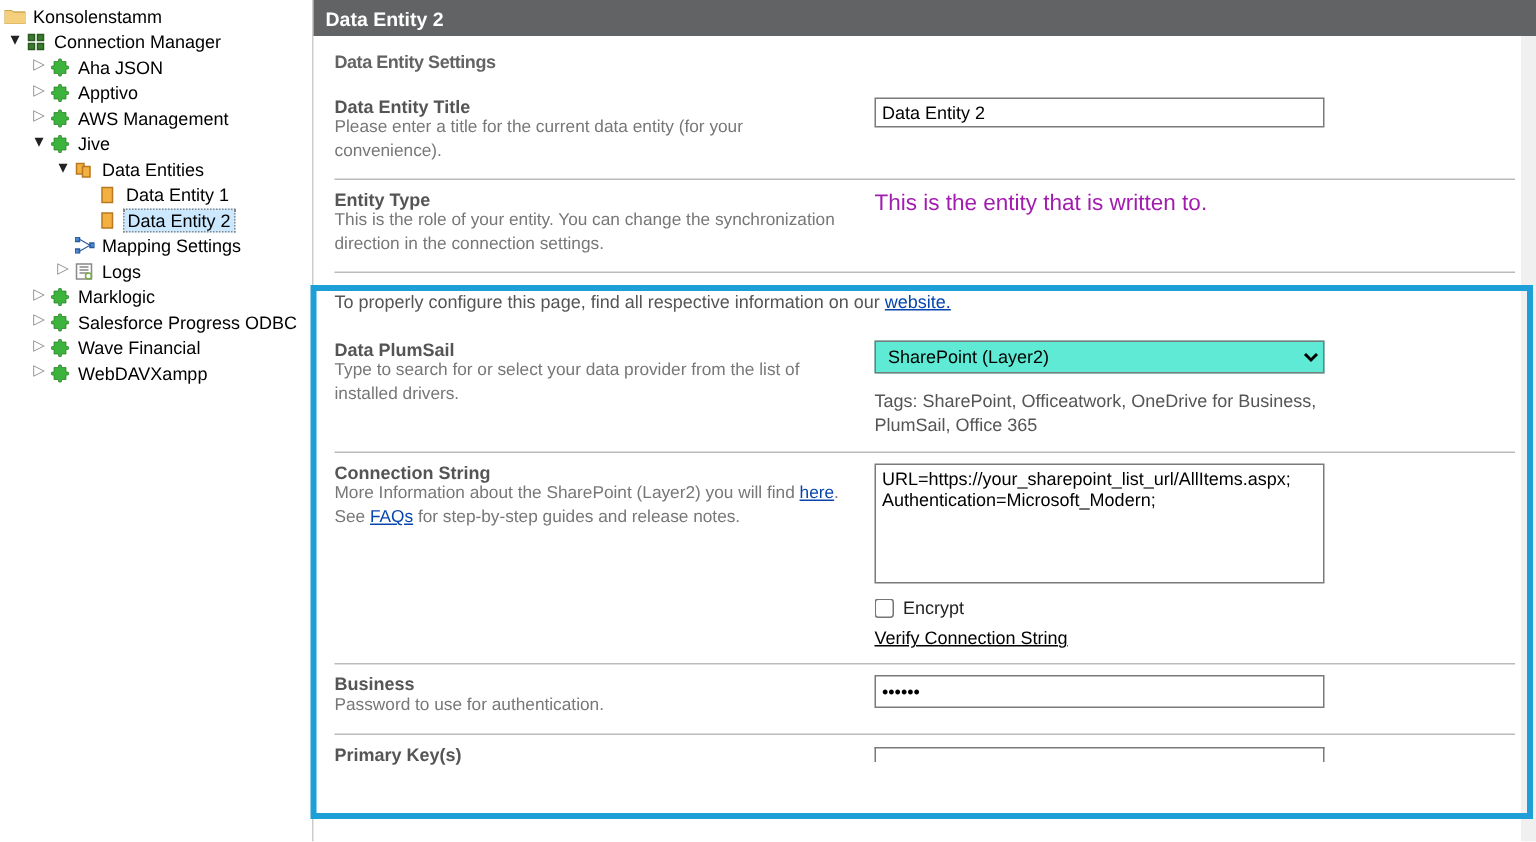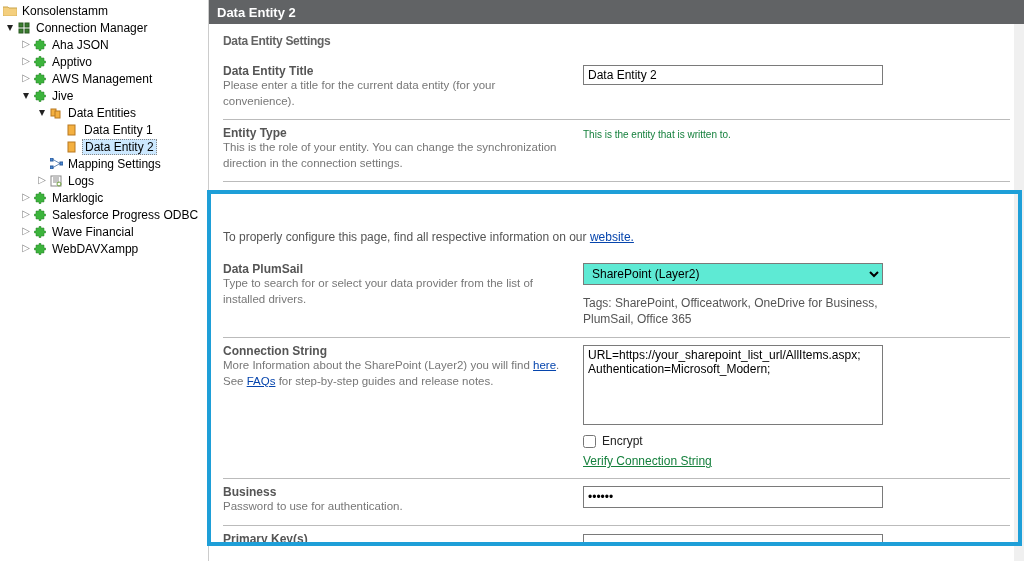--- a/index.html
+++ b/index.html
@@ -28,26 +28,26 @@
 .row { display: flex; padding: 6px 0 10px 0; border-bottom: 1px solid #bbb; }
 .row.noborder { border-bottom: none; }
 .lbl-col { width: 360px; padding-right: 20px; }
 .lbl-title { font-weight: bold; color: #555; font-size: 12px; }
 .lbl-desc { color: #777; font-size: 11.5px; line-height: 1.35; }
 .val-col { flex: 1; padding-top: 1px; }
 .textinput { width: 300px; height: 20px; font-family: Arial; font-size: 12px; padding: 1px 4px; border: 1px solid #7a7a7a; }
 .selectbox { width: 300px; height: 22px; font-family: Arial; font-size: 12px; border: 1px solid #7a7a7a; background: #5eead4; padding: 0 4px; }
 .textarea { width: 300px; height: 80px; font-family: Arial; font-size: 12px; border: 1px solid #7a7a7a; padding: 2px 4px; resize: none; overflow-y: scroll; }
 .pwd { width: 300px; height: 22px; font-family: Arial; font-size: 12px; border: 1px solid #7a7a7a; padding: 2px 4px; }
-.static-text { font-size: 10px; color: #15803d; }
+.static-text { font-size: 15px; color: #a21caf; }
 .tags-text { font-size: 12px; color: #555; width: 300px; line-height: 1.35; }
 .link { color: #0645ad; text-decoration: underline; cursor: pointer; }
 .checkbox-row { display: flex; align-items: flex-end; margin-top: 6px; font-size: 12px; color: #222; }
 .checkbox-row input { margin-right: 6px; }
-.verify-link { color: #15803d; text-decoration: underline; cursor: pointer; margin-top: 6px; display: inline-block; font-size: 12px; }
+.verify-link { color: #000000; text-decoration: underline; cursor: pointer; margin-top: 6px; display: inline-block; font-size: 12px; }
 .highlight-box { position: absolute; border: 4px solid #1e9fd8; left: -2px; right: 2px; top: 190px; height: 356px; pointer-events: none; }
 .scroll-right { position: absolute; right: 0; top: 24px; bottom: 0; width: 10px; background: #f0f0f0; }
 </style>
 </head>
 <body>
 
 <div class="app">
 
   <div class="tree-panel">
     <div class="tree-item">
@@ -247,21 +247,21 @@
         <div class="lbl-col">
           <div class="lbl-title">Entity Type</div>
           <div class="lbl-desc">This is the role of your entity. You can change the synchronization direction in the connection settings.</div>
         </div>
         <div class="val-col">
           <span class="static-text">This is the entity that is written to.</span>
         </div>
       </div>
 
       <div class="row noborder" style="padding-top:12px;padding-bottom:12px;">
-        <div style="color:#555;font-size:12px;margin-top:36px;">
+        <div style="color:#555;font-size:12px;">
           <span>To properly configure this page, find all respective information on our </span><span class="link">website.</span>
         </div>
       </div>
 
       <div class="row">
         <div class="lbl-col">
           <div class="lbl-title">Data PlumSail</div>
           <div class="lbl-desc">Type to search for or select your data provider from the list of installed drivers.</div>
         </div>
         <div class="val-col">

